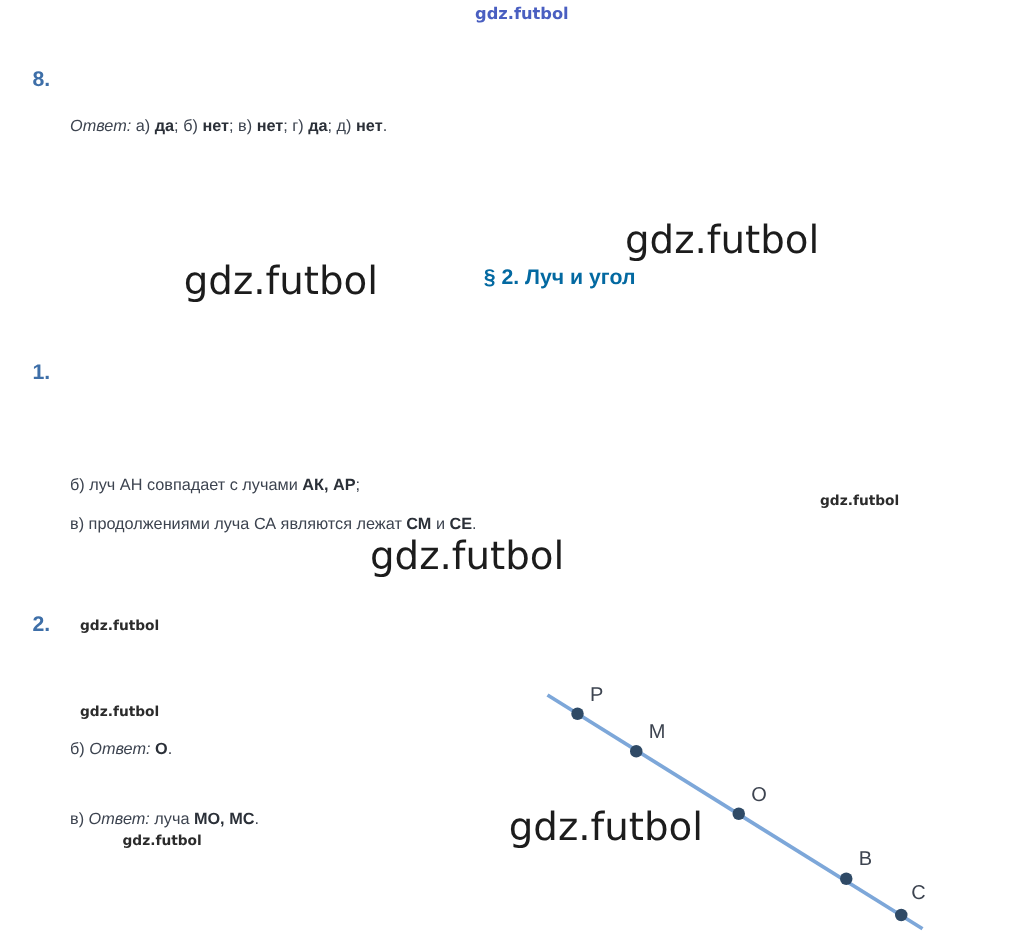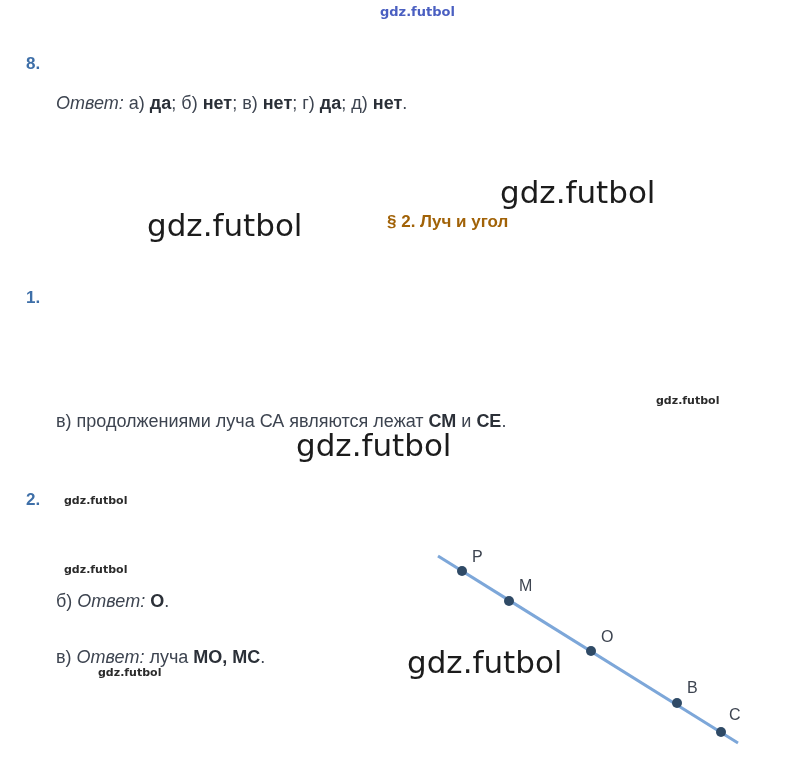--- a/index.html
+++ b/index.html
@@ -94,36 +94,36 @@
     font-size: 17px;
     font-weight: 700;
     color: #3e6fa8;
   }
   .num-8 { top: 54px; left: 10px; }
   .num-1 { top: 288px; left: 10px; }
   .num-2 { top: 490px; left: 10px; }
 
   .line {
     position: absolute;
-    font-size: 18px;
+    font-size: 13px;
     color: #3d4450;
     white-space: nowrap;
   }
   .ital { font-style: italic; }
   .bold { font-weight: 700; color: #2b3038; }
 
   .ans8 { top: 93px; left: 40px; }
 
   .section-title {
     position: absolute;
     top: 212px;
     left: 371px;
     font-size: 17px;
     font-weight: 700;
-    color: #a16207;
+    color: #0369a1;
     white-space: nowrap;
   }
 
   .l1a { top: 331px; left: 40px; }
   .l1b { top: 380px; left: 40px; }
   .l1c { top: 411px; left: 40px; }
 
   .l2b { top: 591px; left: 40px; }
   .l2v { top: 647px; left: 40px; }
   .l2g { top: 686px; left: 40px; }
@@ -168,20 +168,23 @@
     <span class="bold">нет</span><span>;</span>
     <span>г)</span>
     <span class="bold">да</span><span>;</span>
     <span>д)</span>
     <span class="bold">нет</span><span>.</span>
   </div>
 
   <div class="section-title">§ 2. Луч и угол</div>
 
   <div class="num num-1">1.</div>
+  <div class="line l1b">
+    <span>б)</span><span> луч АН совпадает с лучами </span><span class="bold">АК, АР</span><span>;</span>
+  </div>
   <div class="line l1c">
     <span>в)</span><span> продолжениями луча СА являются лежат </span><span class="bold">СМ</span><span> и </span><span class="bold">СЕ</span><span>.</span>
   </div>
 
   <div class="num num-2">2.</div>
   <div class="line l2b">
     <span>б)</span>
     <span class="ital">Ответ:</span>
     <span class="bold">О</span><span>.</span>
   </div>

